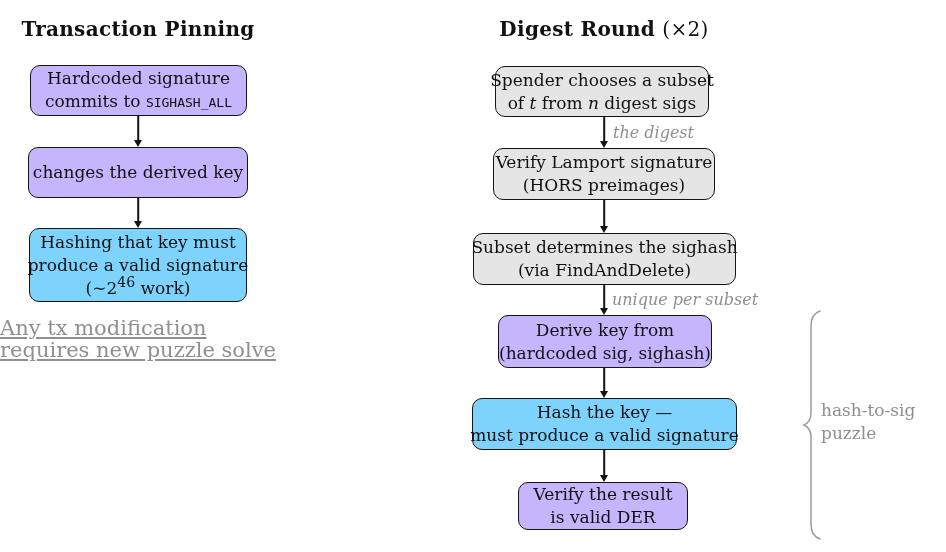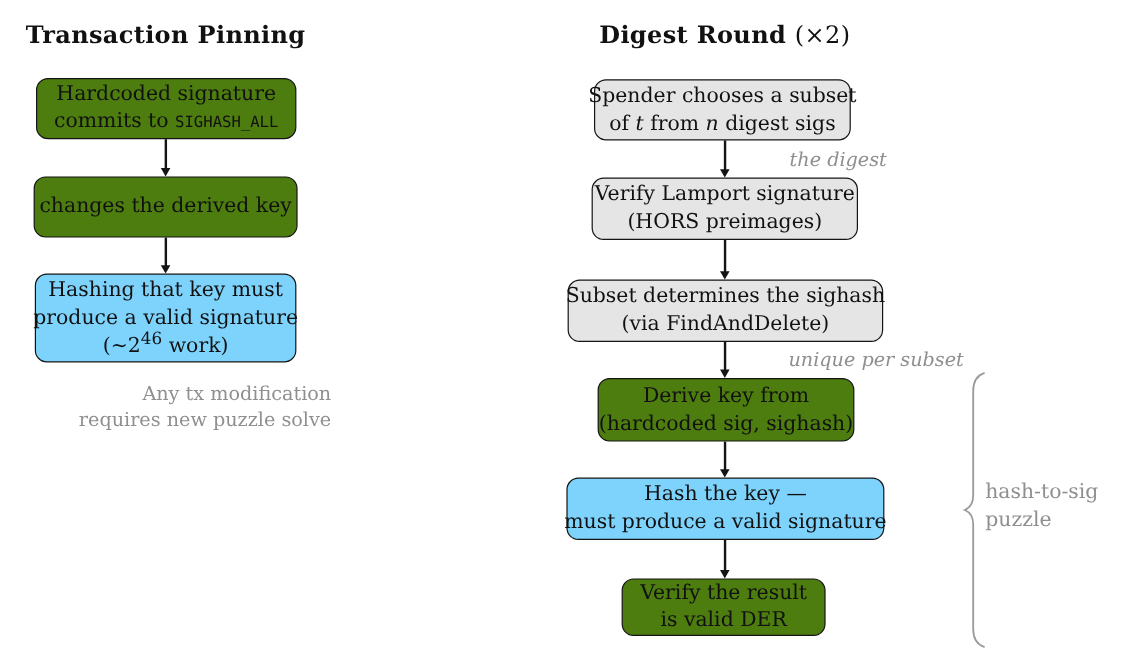--- a/index.html
+++ b/index.html
@@ -12,41 +12,41 @@
     letter-spacing:0.3px;color:#111111;white-space:nowrap;
   }
   .title .suffix{font-weight:normal;}
   .node{
     position:absolute;box-sizing:border-box;
     border:1.6px solid #141414;border-radius:10px;
     display:flex;flex-direction:column;align-items:center;justify-content:center;
     font-size:17px;line-height:23px;text-align:center;white-space:nowrap;
     padding:2px 4px;
   }
-  .lav{background:#4d7c0f;}
+  .lav{background:#c4b5fd;}
   .mint{background:#e5e5e5;}
   .peach{background:#7dd3fc;}
   .mono{font-family:"DejaVu Sans Mono","Liberation Mono",monospace;font-weight:normal;font-size:13px;}
   .ital{font-style:italic;}
   sup{font-size:14px;line-height:0;}
   .arrow{position:absolute;width:12px;}
   .arrow .shaft{
     position:absolute;left:50%;top:0;bottom:6px;width:1.6px;
     transform:translateX(-50%);background:#141414;
   }
   .arrow .head{
     position:absolute;left:50%;bottom:0;transform:translateX(-50%);
     width:0;height:0;border-left:4.5px solid transparent;border-right:4.5px solid transparent;
     border-top:7.5px solid #141414;
   }
   .edge-label{
-    position:absolute;font-style:italic;font-size:16px;color:#8f8f8f;white-space:nowrap;margin-left:45px;
+    position:absolute;font-style:italic;font-size:16px;color:#8f8f8f;white-space:nowrap;
   }
   .note{
-    position:absolute;font-size:16px;line-height:22px;color:#8f8f8f;text-align:right;
+    position:absolute;font-size:21px;line-height:22px;color:#8f8f8f;text-align:left;text-decoration:underline;
   }
   .brace-label{
     position:absolute;font-size:17px;line-height:23px;color:#8f8f8f;white-space:nowrap;
   }
   .brace-svg{position:absolute;}
 </style>
 </head>
 <body>
 
 <div class="canvas">

